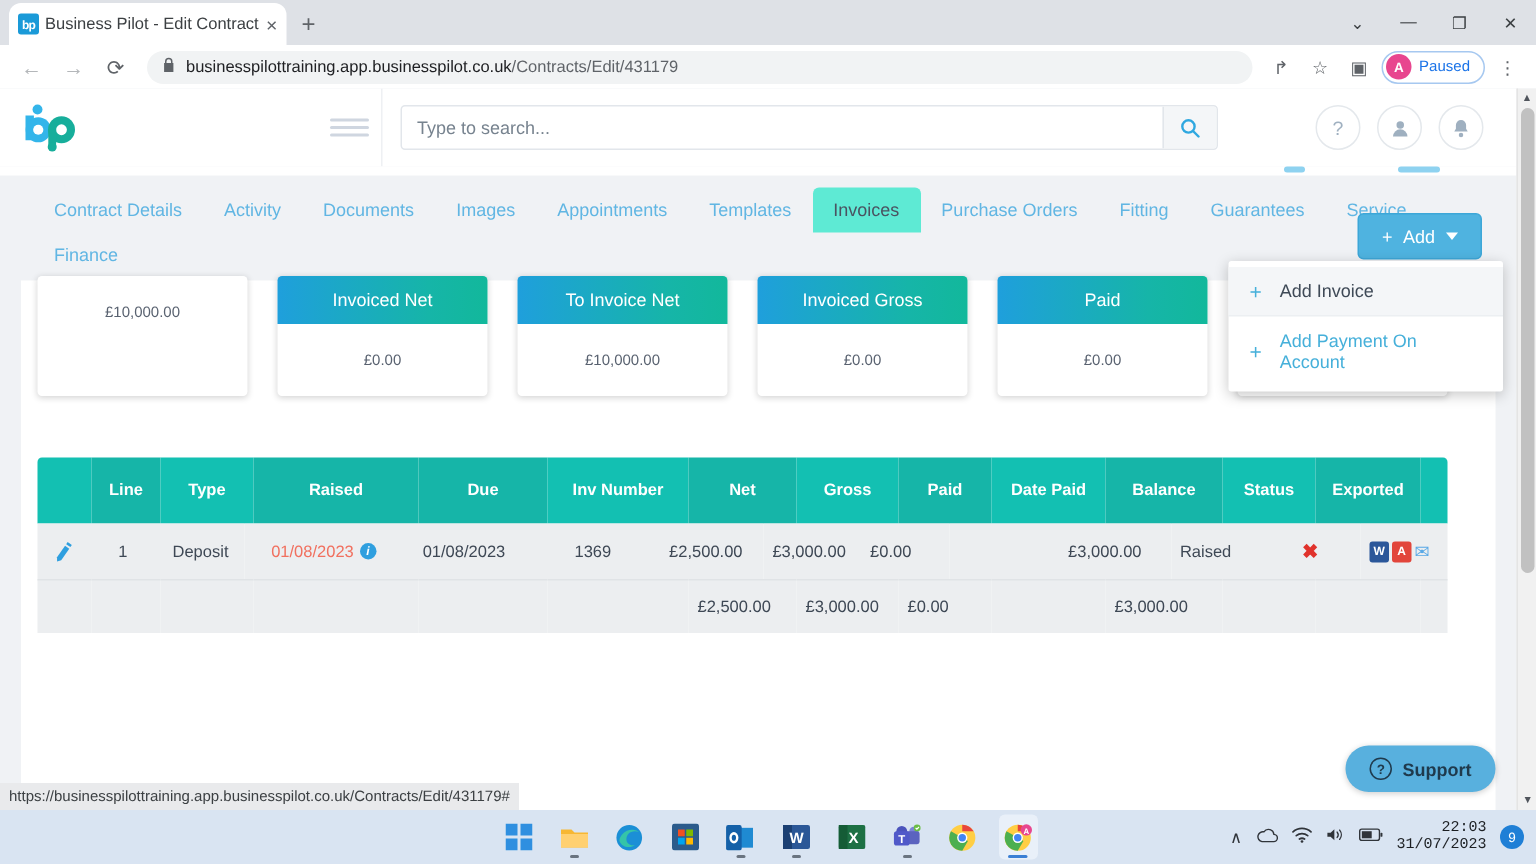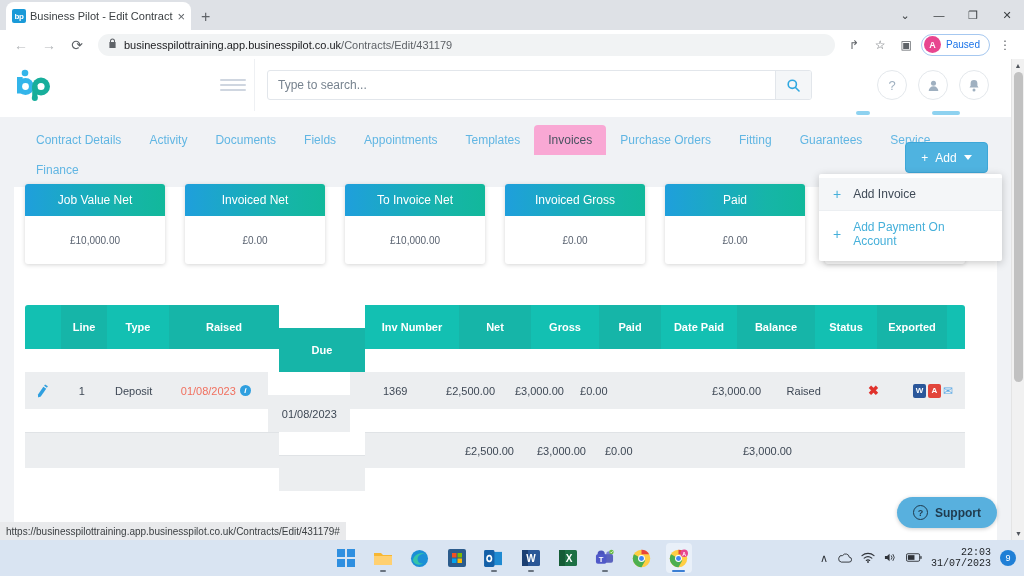--- a/index.html
+++ b/index.html
@@ -116,21 +116,21 @@
 
   
   .navtabs {
     position:absolute; top:58px; left:0; width:1011px; padding:8px 22px 0 22px;
     display:flex; flex-wrap:wrap; align-items:flex-start;
   }
   .navtab {
     font-size:12px; color:#61b6e3; padding:8px 14px; border-radius:4px 4px 0 0;
     white-space:nowrap;
   }
-  .navtab.active { background:#f9a8d4; color:#4a5361; }
+  .navtab.active { background:#5eead4; color:#4a5361; }
 
   
   .panel {
     position:absolute; top:128px; left:14px; width:983px; height:362px;
     background:#ffffff;
   }
 
   
   .add-btn {
     position:absolute; top:83px; right:36px; width:83px; height:31px;
@@ -189,21 +189,21 @@
   }
   .tfoot .tc {
     height:36px; display:flex; align-items:center;
     color:#3e4855; background:#eceef0; border-top:1px solid #e0e3e6;
   }
   .tc { padding:0 6px; }
   .c-edit{width:36px;justify-content:center;}
   .c-line{width:46px;justify-content:center;}
   .c-type{width:62px;justify-content:center;}
   .c-raised{width:110px;justify-content:center;}
-  .c-due{width:86px;justify-content:center;margin-top:23px;}
+  .c-due{width:86px;justify-content:center;}
   .c-inv{width:94px;justify-content:center;}
   .c-net{width:72px;justify-content:flex-start;}
   .c-gross{width:68px;justify-content:flex-start;}
   .c-paid{width:62px;justify-content:flex-start;}
   .c-datepaid{width:76px;justify-content:center;}
   .c-balance{width:78px;justify-content:flex-start;}
   .c-status{width:62px;justify-content:flex-start;}
   .c-exported{width:70px;justify-content:center;}
   .c-actions{flex:1;justify-content:flex-end;padding-right:12px;gap:2px;}
   .thead .c-net,.thead .c-gross,.thead .c-paid,.thead .c-balance,.thead .c-status,
@@ -353,21 +353,21 @@
       </div>
     </div>
     <div class="tab-stub"></div>
     <div class="stub-mark" style="left:856px;width:14px;"></div>
     <div class="stub-mark" style="left:932px;width:28px;"></div>
 
     <div class="navtabs">
       <div class="navtab">Contract Details</div>
       <div class="navtab">Activity</div>
       <div class="navtab">Documents</div>
-      <div class="navtab">Fields</div>
+      <div class="navtab">Images</div>
       <div class="navtab">Appointments</div>
       <div class="navtab">Templates</div>
       <div class="navtab active">Invoices</div>
       <div class="navtab">Purchase Orders</div>
       <div class="navtab">Fitting</div>
       <div class="navtab">Guarantees</div>
       <div class="navtab">Service</div>
       <div class="navtab">Finance</div>
       <div style="flex-basis:100%;height:0;"></div>
       <div class="navtab">Custom Fields</div>
@@ -376,21 +376,20 @@
     <div class="panel"></div>
 
     <div class="add-btn">
       <span>+</span>
       <span>Add</span>
       <span class="caret"></span>
     </div>
 
     <div class="cards">
       <div class="card">
-        <div class="card-head">Job Value Net</div>
         <div class="card-body">£10,000.00</div>
       </div>
       <div class="card">
         <div class="card-head">Invoiced Net</div>
         <div class="card-body">£0.00</div>
       </div>
       <div class="card">
         <div class="card-head">To Invoice Net</div>
         <div class="card-body">£10,000.00</div>
       </div>

